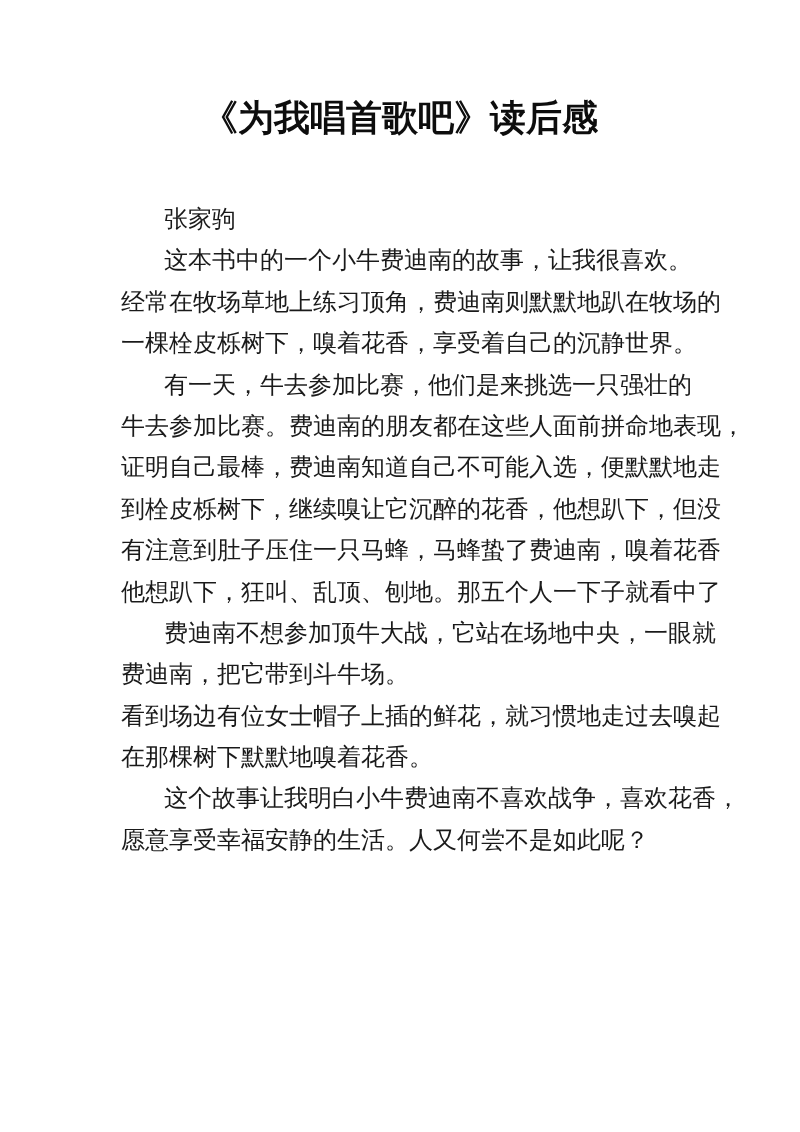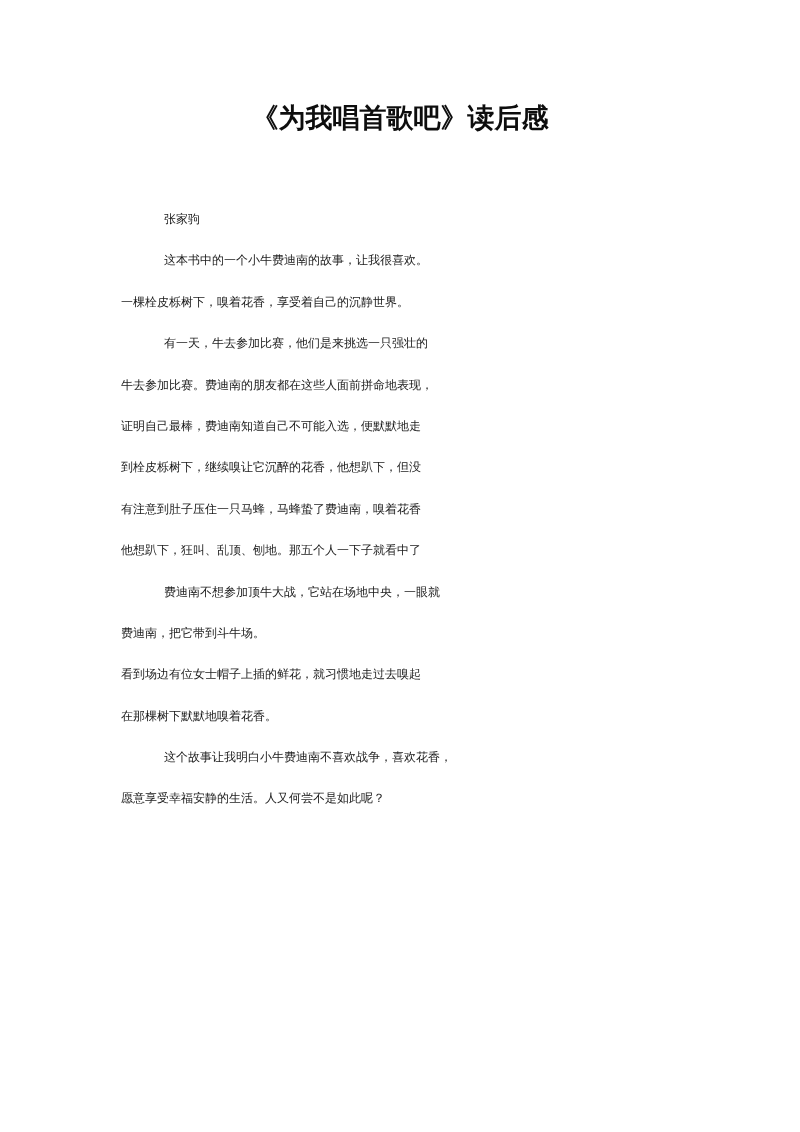--- a/index.html
+++ b/index.html
@@ -21,33 +21,33 @@
       top: 0;
       width: 800px;
       height: 1132px;
     }
     .title {
       position: absolute;
       top: 96px;
       left: 0;
       width: 800px;
       text-align: center;
-      font-size: 27px;
+      font-size: 36px;
       font-weight: bold;
       letter-spacing: 0px;
       line-height: 44px;
       font-family: "DejaVu Sans", "Liberation Sans", sans-serif;
       color: #0d0d0d;
     }
     .body-text {
       position: absolute;
       left: 121px;
       top: 199px;
       width: 560px;
-      font-size: 12px;
+      font-size: 24px;
       line-height: 41.4px;
       font-family: "DejaVu Sans", "Liberation Sans", sans-serif;
       color: #1a1a1a;
     }
     .line {
       display: block;
       white-space: nowrap;
       height: 41.4px;
     }
     .indent {
@@ -58,20 +58,21 @@
 <body>
 
 <div class="page">
   <div class="title">《为我唱首歌吧》读后感</div>
 
   <div class="body-text">
     <span class="line indent">张家驹</span>
 
     <span class="line indent">这本书中的一个小牛费迪南的故事，让我很喜欢。</span>
 
+    <span class="line">经常在牧场草地上练习顶角，费迪南则默默地趴在牧场的</span>
     <span class="line">一棵栓皮栎树下，嗅着花香，享受着自己的沉静世界。</span>
 
     <span class="line indent">有一天，牛去参加比赛，他们是来挑选一只强壮的</span>
     <span class="line">牛去参加比赛。费迪南的朋友都在这些人面前拼命地表现，</span>
     <span class="line">证明自己最棒，费迪南知道自己不可能入选，便默默地走</span>
     <span class="line">到栓皮栎树下，继续嗅让它沉醉的花香，他想趴下，但没</span>
     <span class="line">有注意到肚子压住一只马蜂，马蜂蛰了费迪南，嗅着花香</span>
     <span class="line">他想趴下，狂叫、乱顶、刨地。那五个人一下子就看中了</span>
     <span class="line indent">费迪南不想参加顶牛大战，它站在场地中央，一眼就</span>
 

